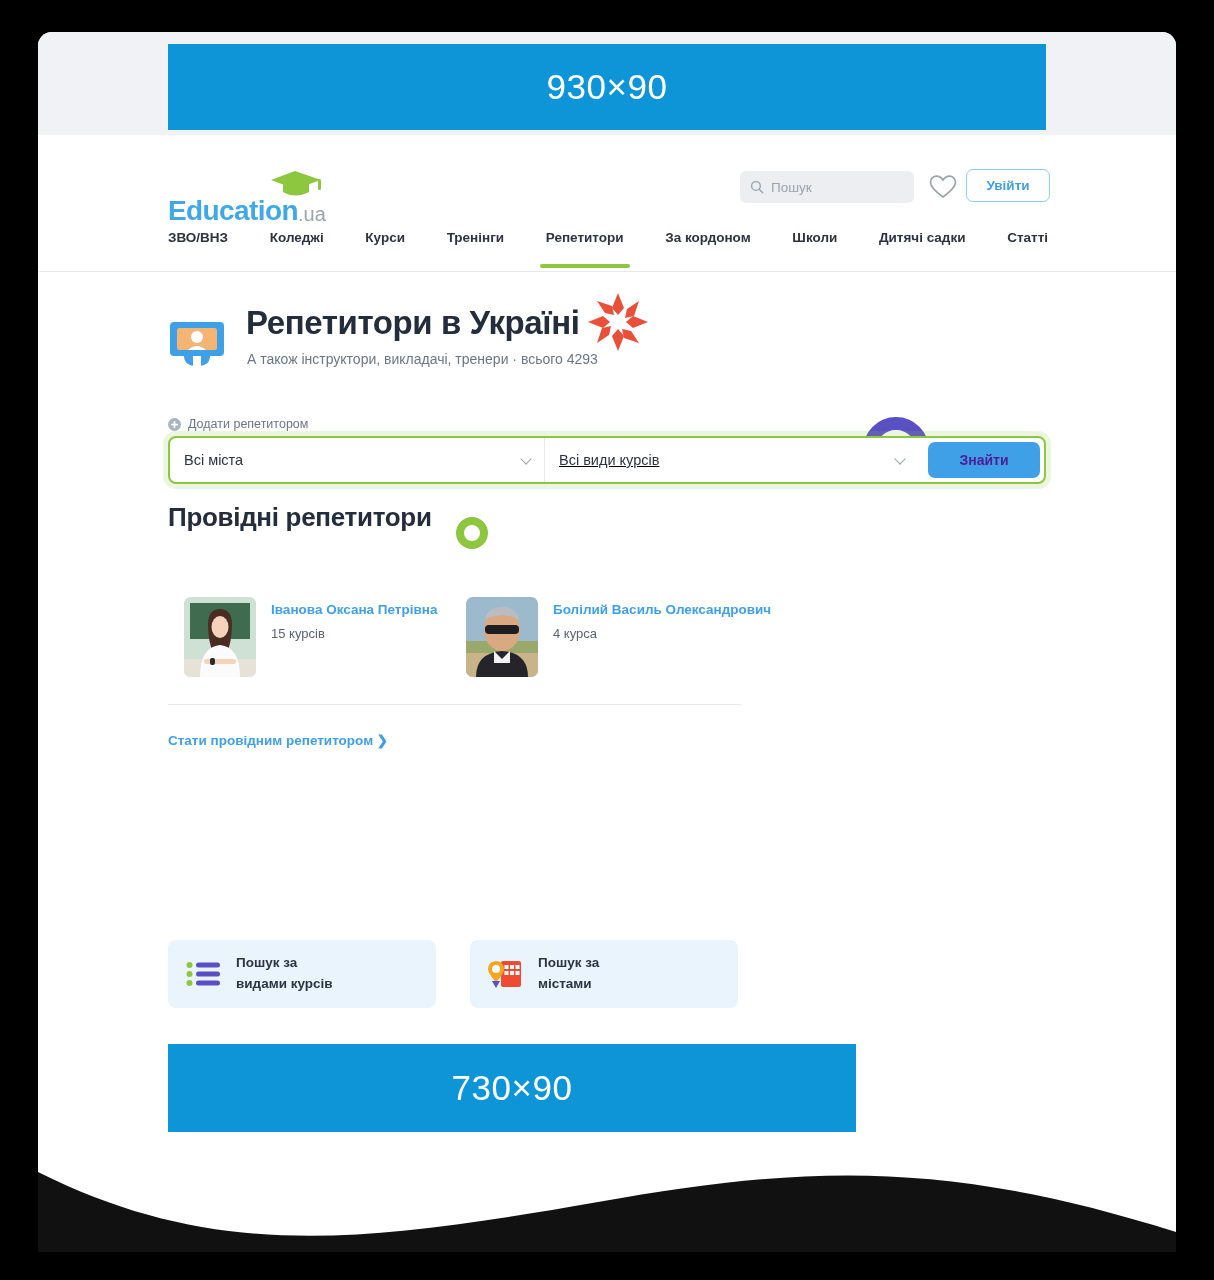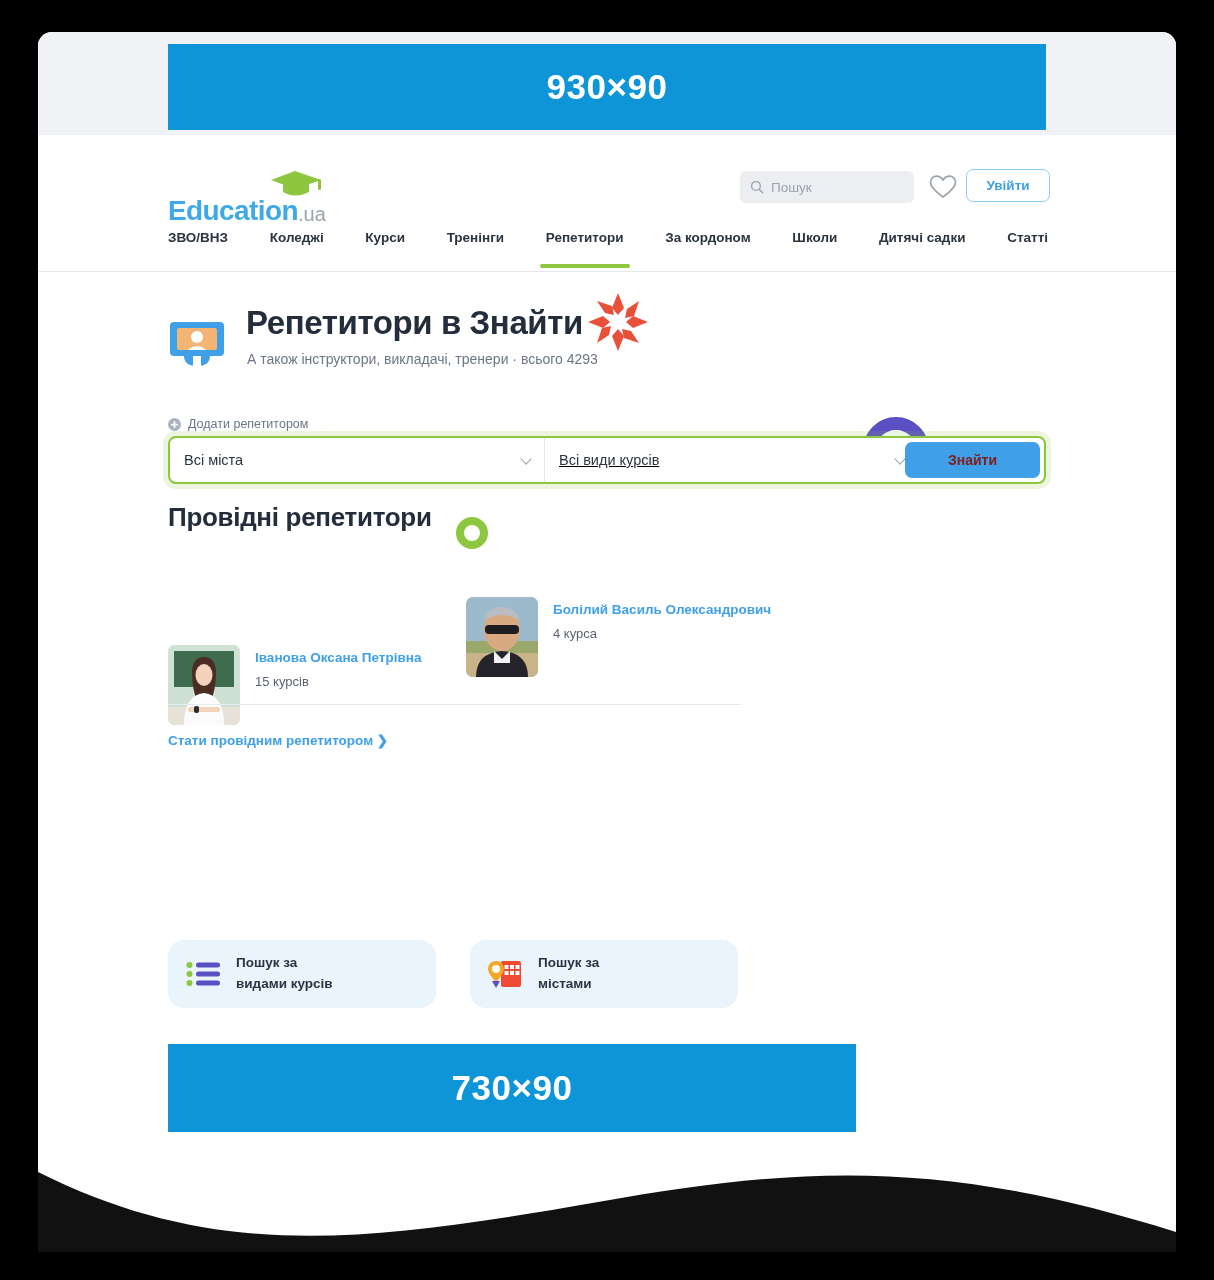--- a/index.html
+++ b/index.html
@@ -24,21 +24,21 @@
   
   .ad-strip {
     position: absolute; left: 0; top: 0;
     width: 1138px; height: 103px;
     background: #f1f2f6;
   }
   .ad {
     background: #0d95d8;
     color: #ffffff;
     display: flex; align-items: center; justify-content: center;
-    font-weight: bold;
+    font-weight: normal;
     letter-spacing: .5px;
   }
   .ad-top {
     position: absolute; left: 130px; top: 12px;
     width: 878px; height: 86px;
     font-size: 35px;
   }
   .ad-side {
     position: absolute; left: 772px; top: 510px;
     width: 228px; height: 380px;
@@ -174,41 +174,41 @@
   .fsel.kind  { width: 373px; padding-left: 14px; text-decoration: underline; }
   .fsel .val { font-size: 14.5px; color: #2b3440; }
   .caret {
     position: absolute; right: 14px; top: 17px;
     width: 8px; height: 8px;
     border-right: 1.6px solid #9aa4ad; border-bottom: 1.6px solid #9aa4ad;
     transform: rotate(45deg);
   }
   .find-btn {
     position: absolute; right: 4px; top: 4px;
-    width: 135px; height: 36px;
+    width: 112px; height: 36px;
     background: #3fa0e8; border: none; border-radius: 7px;
-    color: #7f1d1d; font-size: 14px; font-weight: bold;
+    color: #4c1d95; font-size: 14px; font-weight: bold;
     font-family: "Liberation Sans", sans-serif; cursor: pointer;
   }
 
   
   .sec-title {
     position: absolute; left: 130px; top: 470px;
     font-size: 26px; font-weight: bold; color: #232d3b;
     letter-spacing: -.3px;
   }
   .green-ring {
     position: absolute; left: 418px; top: 485px;
     width: 32px; height: 32px; border-radius: 50%;
     border: 8px solid #8dc63f;
   }
 
   .tutors { position: absolute; left: 130px; top: 565px; width: 580px; }
   .tutor { position: absolute; display: flex; }
-  .tutor.t0 { left: 0; margin-top: 48px; }
+  .tutor.t0 { left: 16px; }
   .tutor.t1 { left: 298px; }
   .tutor-photo {
     width: 72px; height: 80px; border-radius: 7px;
     overflow: hidden; flex: none;
     background: #d7dde3;
   }
   .tutor-meta { margin-left: 15px; padding-top: 5px; }
   .tutor-name {
     font-size: 13.5px; font-weight: bold; color: #3fa0e8;
     cursor: pointer; white-space: nowrap;
@@ -222,21 +222,21 @@
   .become-link {
     position: absolute; left: 130px; top: 700px;
     font-size: 13.5px; font-weight: bold; color: #3fa0e8;
     cursor: pointer;
   }
 
   
   .cards { position: absolute; left: 130px; top: 908px; }
   .card {
     position: absolute; height: 68px;
-    background: #eaf4fc; border-radius: 16px;
+    background: #eaf4fc; border-radius: 8px;
     display: flex; align-items: center; cursor: pointer;
   }
   .card.c0 { left: 0;   width: 268px; }
   .card.c1 { left: 302px; width: 268px; }
   .card-ico { margin-left: 18px; width: 34px; height: 34px; flex: none; }
   .card-lbl {
     margin-left: 16px; font-size: 13.5px; font-weight: bold;
     color: #2b3440; line-height: 1.55;
   }
 
@@ -299,21 +299,21 @@
 
   <div class="title-row">
     <svg class="title-icon" viewBox="0 0 58 58">
       <rect x="2" y="6" width="54" height="34" rx="4" fill="#3fa0e8"></rect>
       <rect x="9" y="12" width="40" height="22" rx="2.5" fill="#f4b473"></rect>
       <circle cx="29" cy="21" r="6" fill="#ffffff"></circle>
       <path d="M20 34 Q29 26 38 34 Z" fill="#ffffff"></path>
       <path d="M16 40 Q16 50 29 50 Q42 50 42 40 Z" fill="#3fa0e8"></path>
       <rect x="25" y="40" width="8" height="12" fill="#ffffff"></rect>
     </svg>
-    <div class="page-title">Репетитори в Знайти</div>
+    <div class="page-title">Репетитори в Україні</div>
     <svg class="star-deco" viewBox="0 0 64 62">
       <g fill="#e8503a">
         <path d="M32 2 L38 17 L32 24 L26 17 Z"></path>
         <path d="M32 60 L26 45 L32 38 L38 45 Z"></path>
         <path d="M2 31 L17 25 L24 31 L17 37 Z"></path>
         <path d="M62 31 L47 37 L40 31 L47 25 Z"></path>
         <path d="M11 10 L26 15 L28 24 L19 22 Z"></path>
         <path d="M53 52 L38 47 L36 38 L45 40 Z"></path>
         <path d="M53 10 L48 25 L39 27 L41 18 Z"></path>
         <path d="M11 52 L16 37 L25 35 L23 44 Z"></path>

